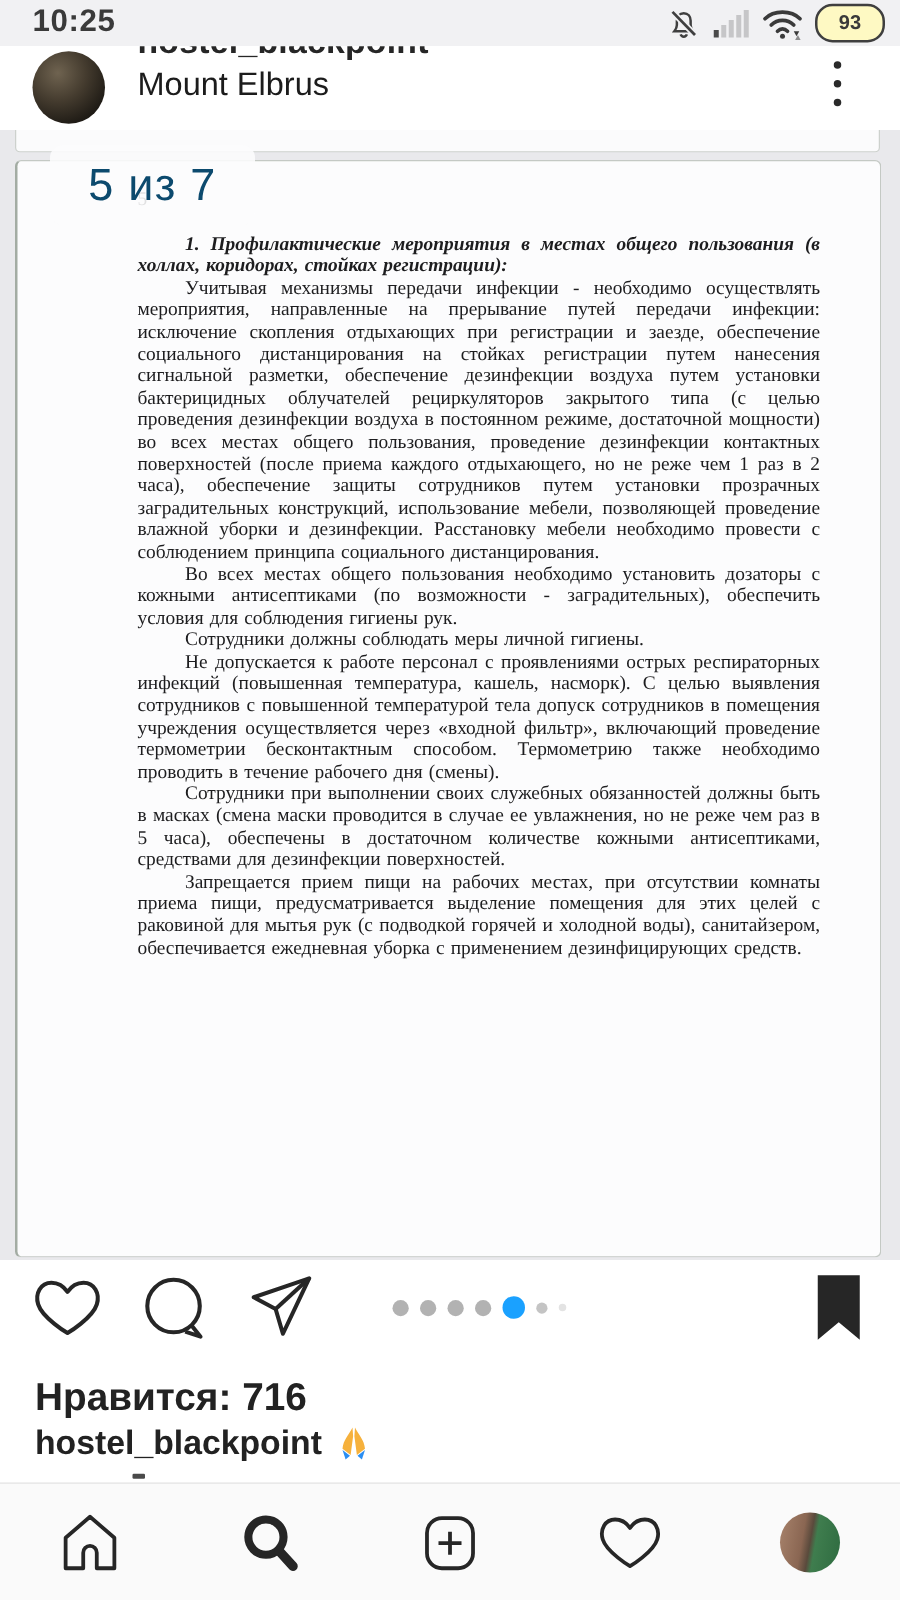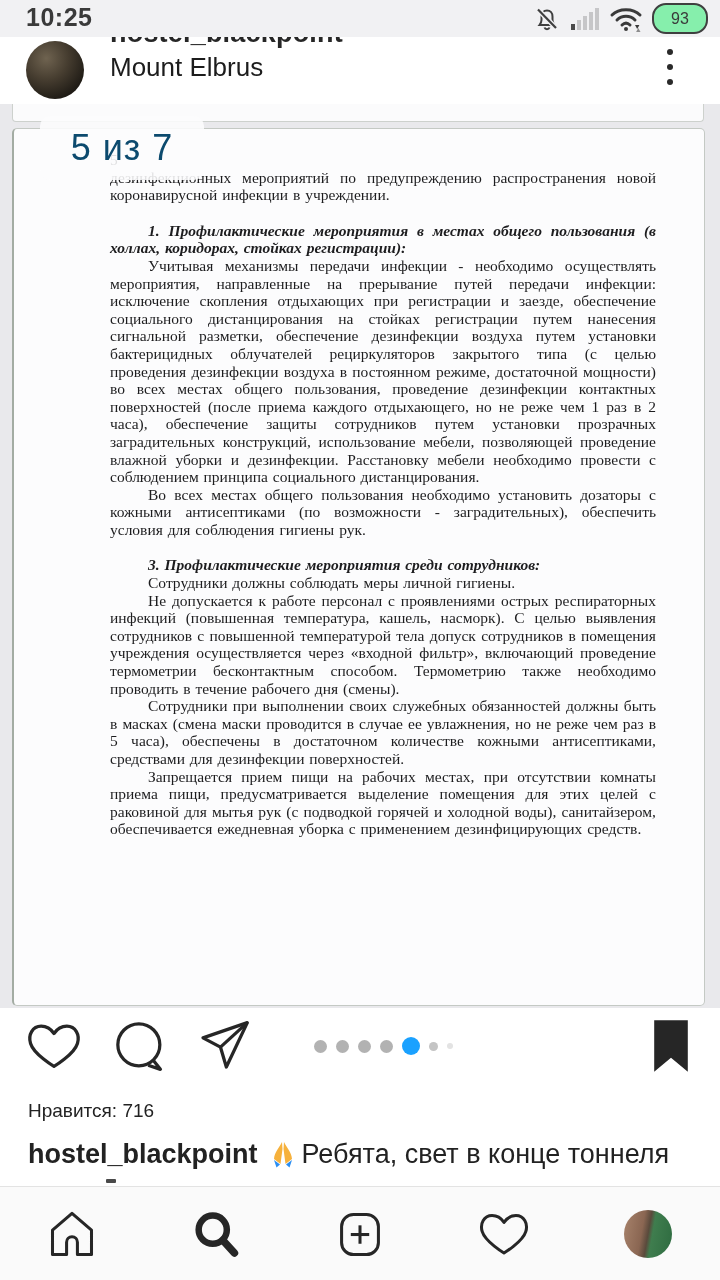--- a/index.html
+++ b/index.html
@@ -11,21 +11,21 @@
   
   .status-bar {
     position:absolute; top:0; left:0; width:720px; height:37px;
     background:#f1f1f3; display:flex; align-items:center;text-align:center;
   }
   .sb-time { position:absolute; left:26px; top:3px; font-size:25px; font-weight:700; color:#3a3a3a; letter-spacing:.5px; }
   .sb-icons { position:absolute; right:12px; top:0; height:37px; display:flex; align-items:center; gap:9px; }
   .battery-pill {
     width:52px; height:27px; border:2.5px solid #3f3f3f; border-radius:14px;
     display:flex; align-items:center; justify-content:center;
-    font-size:16px; font-weight:400; color:#3a3a3a; background:#86efac;
+    font-size:16px; font-weight:700; color:#3a3a3a; background:#fef9c3;
   }
   
   .post-header {
     position:absolute; top:37px; left:0; width:720px; height:67px;
     background:#ffffff; overflow:hidden; border-bottom:1px solid #ececec;
   }
   .avatar {
     position:absolute; left:26px; top:4px; width:58px; height:58px; border-radius:50%;
     background:radial-gradient(circle at 35% 30%, #6f6350 0%, #453c2f 40%, #201c16 75%, #12100c 100%);
   }
@@ -70,21 +70,21 @@
   .act-heart { left:26px; }
   .act-comment { left:112px; }
   .act-share { left:196px; }
   .act-bookmark { left:648px; width:46px; }
   .carousel-dots { position:absolute; left:314px; top:10px; height:56px; display:flex; align-items:center; gap:9px; }
   .dot { width:13px; height:13px; border-radius:50%; background:#b2b2b2; }
   .dot.active { width:18px; height:18px; background:#1aa1ff; }
   .dot.small { width:9px; height:9px; background:#c4c4c4; }
   .dot.tiny { width:6px; height:6px; background:#e3e3e3; }
   
-  .likes { position:absolute; left:28px; top:1100px; font-size:19px; font-weight:400; color:#222; }
+  .likes { position:absolute; left:28px; top:1100px; font-size:31px; font-weight:700; color:#222; }
   .caption { position:absolute; left:28px; top:1139px; font-size:27px; color:#222; white-space:nowrap; display:flex; align-items:center; }
   .caption .cap-user { font-weight:700; margin-right:10px; }
   .caption .cap-emoji { margin-right:4px; display:inline-flex; }
   .caption-clip { position:absolute; left:106px; top:1179px; width:10px; height:4px; background:#4a4a4a; border-radius:1px; }
   
   .bottom-nav {
     position:absolute; top:1186px; left:0; width:720px; height:94px;
     background:#fafafa; border-top:1px solid #e3e3e3;
     display:flex;
   }
@@ -144,25 +144,23 @@
         <i></i>
         <i></i>
         <i></i>
       </div>
   </div>
 
   <div class="photo">
     <div class="page-strip"></div>
     <div class="page">
       <p class="page-num">5</p>
-      <p class="">дезинфекционных мероприятий по предупреждению распространения новой коронавирусной инфекции в учреждении.</p>
       <p class="heading gap-before">1. Профилактические мероприятия в местах общего пользования (в холлах, коридорах, стойках регистрации):</p>
       <p class="indent">Учитывая механизмы передачи инфекции - необходимо осуществлять мероприятия, направленные на прерывание путей передачи инфекции: исключение скопления отдыхающих при регистрации и заезде, обеспечение социального дистанцирования на стойках регистрации путем нанесения сигнальной разметки, обеспечение дезинфекции воздуха путем установки бактерицидных облучателей рециркуляторов закрытого типа (с целью проведения дезинфекции воздуха в постоянном режиме, достаточной мощности) во всех местах общего пользования, проведение дезинфекции контактных поверхностей (после приема каждого отдыхающего, но не реже чем 1 раз в 2 часа), обеспечение защиты сотрудников путем установки прозрачных заградительных конструкций, использование мебели, позволяющей проведение влажной уборки и дезинфекции. Расстановку мебели необходимо провести с соблюдением принципа социального дистанцирования.</p>
       <p class="indent">Во всех местах общего пользования необходимо установить дозаторы с кожными антисептиками (по возможности - заградительных), обеспечить условия для соблюдения гигиены рук.</p>
-      <p class="heading gap-before">3. Профилактические мероприятия среди сотрудников:</p>
       <p class="indent">Сотрудники должны соблюдать меры личной гигиены.</p>
       <p class="indent">Не допускается к работе персонал с проявлениями острых респираторных инфекций (повышенная температура, кашель, насморк). С целью выявления сотрудников с повышенной температурой тела допуск сотрудников в помещения учреждения осуществляется через «входной фильтр», включающий проведение термометрии бесконтактным способом. Термометрию также необходимо проводить в течение рабочего дня (смены).</p>
       <p class="indent">Сотрудники при выполнении своих служебных обязанностей должны быть в масках (смена маски проводится в случае ее увлажнения, но не реже чем раз в 5 часа), обеспечены в достаточном количестве кожными антисептиками, средствами для дезинфекции поверхностей.</p>
       <p class="indent">Запрещается прием пищи на рабочих местах, при отсутствии комнаты приема пищи, предусматривается выделение помещения для этих целей с раковиной для мытья рук (с подводкой горячей и холодной воды), санитайзером, обеспечивается ежедневная уборка с применением дезинфицирующих средств.</p>
     </div>
     <div class="page-badge">5 из 7</div>
   </div>
 
   <div class="action-bar">
     <button class="act-btn act-heart">
@@ -210,21 +208,20 @@
   <div class="caption">
     <span class="cap-user">hostel_blackpoint</span>
     <span class="cap-emoji">
       <svg width="30" height="30" viewBox="0 0 30 30">
         <path d="M14 2 C11 8 6.5 12 6 19 L12.5 24 L14.5 9 Z" fill="#f6b13c"></path>
         <path d="M16 2 C19 8 23.5 12 24 19 L17.5 24 L15.5 9 Z" fill="#f6b13c"></path>
         <path d="M6 20 L12 24.5 L8.5 27.5 Z" fill="#2b8ef2"></path>
         <path d="M24 20 L18 24.5 L21.5 27.5 Z" fill="#2b8ef2"></path>
       </svg>
     </span>
-    <span>Ребята, свет в конце тоннеля</span>
   </div>
   <div class="caption-clip"></div>
 
   <nav class="bottom-nav">
     <button class="nav-item">
       <span>
         <svg width="52" height="52" viewBox="0 0 48 48">
           <path d="M24 5 L6 20.5 V43 H19 V31.5 a5 5 0 0 1 10 0 V43 H42 V20.5 Z" fill="none" stroke="#262626" stroke-width="2.8" stroke-linejoin="round"></path>
         </svg>
       </span>

